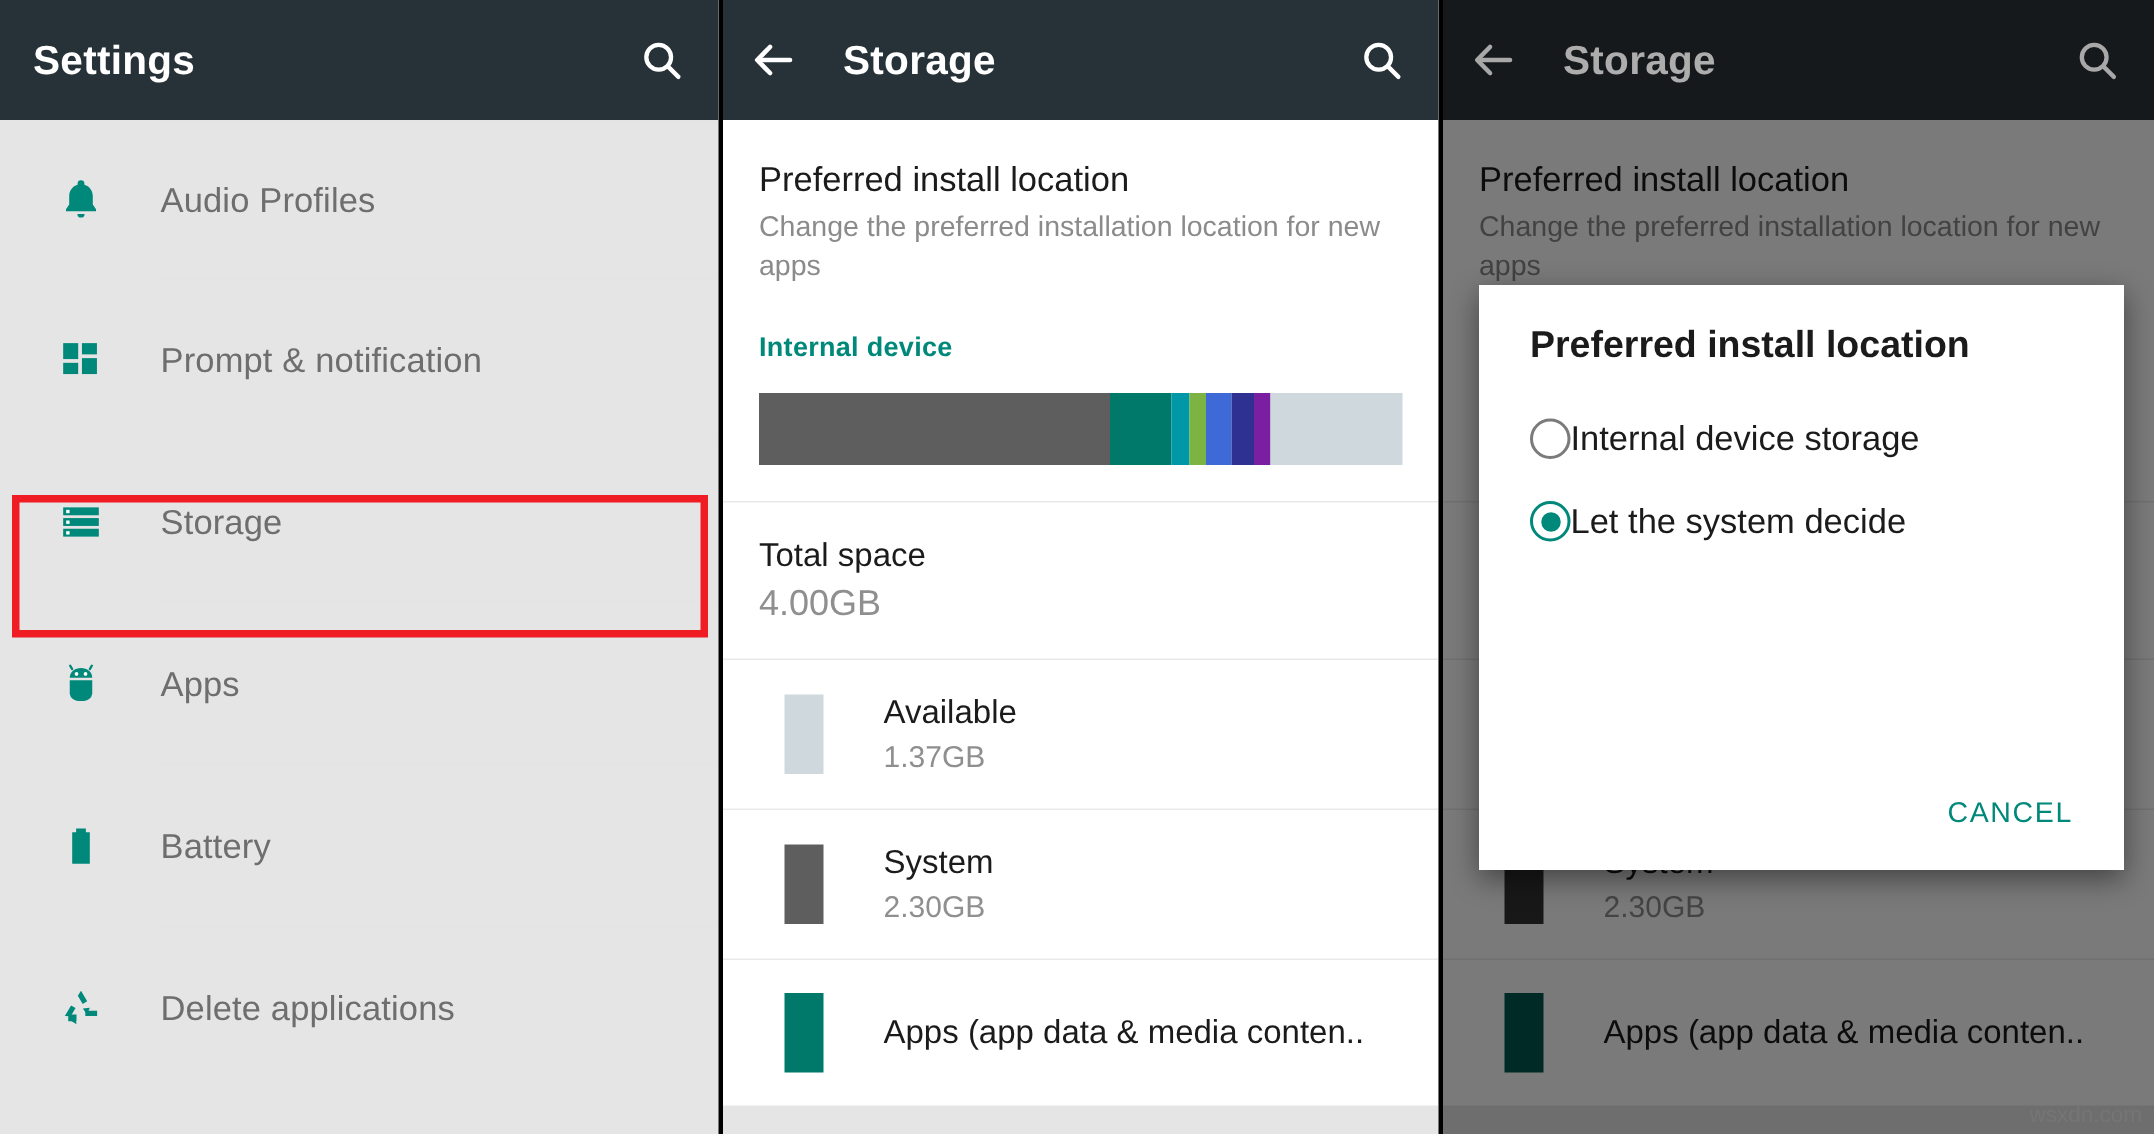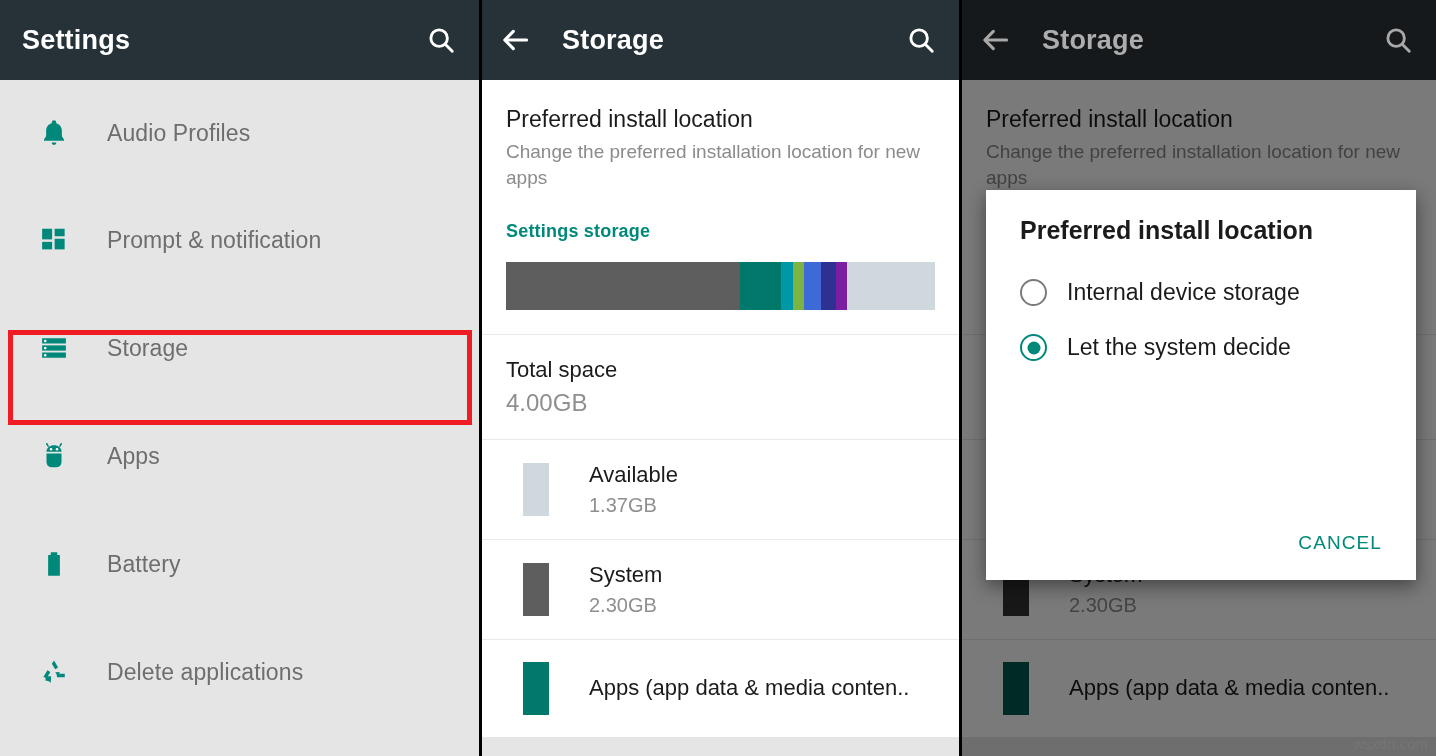--- a/index.html
+++ b/index.html
@@ -114,21 +114,21 @@
     box-shadow: 0 6px 18px rgba(0,0,0,.45);
     padding: 26px 0 0 0;
   }
   .dlg-title {
     font-size: 25px; font-weight: bold; color: #1b1b1b;
     padding: 0 34px 6px 34px;
   }
   .dlg-options { padding: 14px 0 0 0; }
   .dlg-opt {
     display: flex; align-items: center;
-    padding: 14px 34px; gap: 20px;
+    padding: 14px 34px; 
   }
   .radio {
     width: 27px; height: 27px; border-radius: 50%;
     border: 2.4px solid #7b7b7b; flex: 0 0 27px;
     position: relative;
   }
   .radio.checked { border-color: #00897a; }
   .radio.checked::after {
     content: ""; position: absolute; left: 50%; top: 50%;
     width: 13px; height: 13px; border-radius: 50%;
@@ -268,21 +268,21 @@
       </div>
     </div>
 
     <div class="content">
 
       <div class="pref-block">
         <div class="pref-title">Preferred install location</div>
         <div class="pref-sub">Change the preferred installation location for new apps</div>
       </div>
 
-      <div class="section-head">Settings storage</div>
+      <div class="section-head">Internal device</div>
 
       <div class="bar-wrap">
         <div class="stacked-bar">
           <div style="width:54.5%;background:#5e5e5e;"></div>
           <div style="width:9.5%;background:#00796b;"></div>
           <div style="width:3%;background:#0097a7;"></div>
           <div style="width:2.5%;background:#7cb342;"></div>
           <div style="width:4%;background:#3d6ad6;"></div>
           <div style="width:3.5%;background:#2e3192;"></div>
           <div style="width:2.5%;background:#7b1fa2;"></div>

